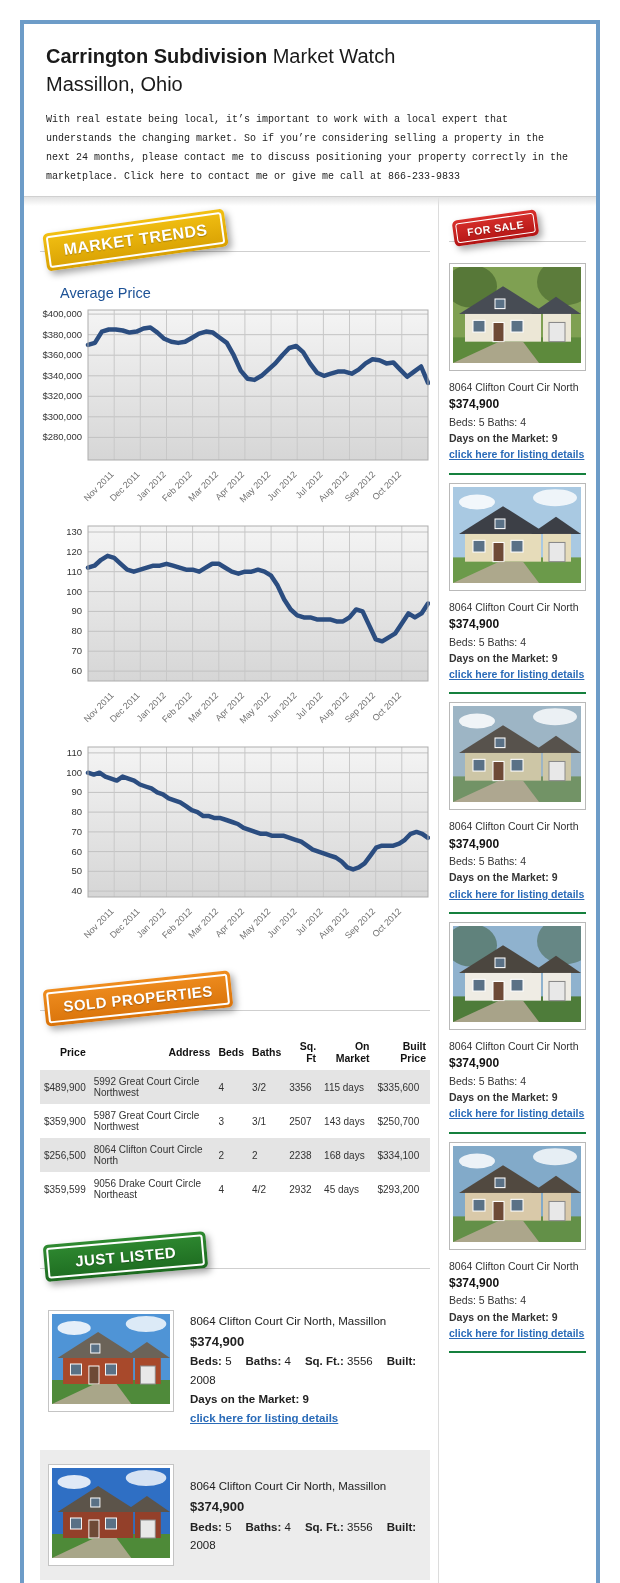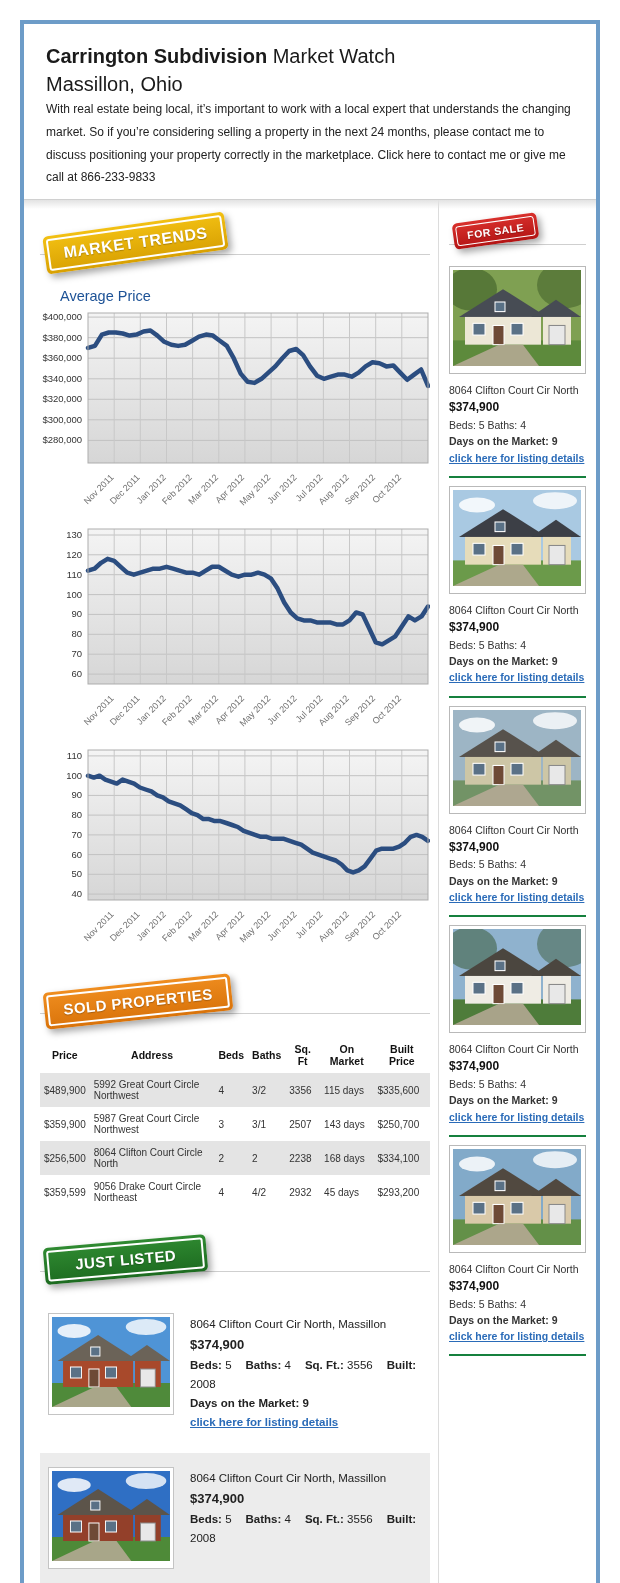--- a/index.html
+++ b/index.html
@@ -12,21 +12,21 @@
   .frame {
     margin: 20px 20px 14px 20px;
     border: 4px solid #6d9cc8;
     background: #fff;
     min-height: 1452px;
   }
   
   .header { padding: 18px 22px 10px 22px; }
   .title-line { font-size: 20px; line-height: 1.4; color: #1a1a1a; }
   .title-line .b { font-weight: bold; }
-  .intro { margin-top: 0; font-size: 12px; line-height: 1.9; color: #222; max-width: 540px; }
+  .intro { margin-top: 12px; font-size: 10px; line-height: 1.9; color: #222; max-width: 540px; font-family: Liberation Mono, monospace; }
   
   .columns { display: flex; border-top: 1px solid #d0d0d0; position: relative; }
   .columns::before {
     content: ""; position: absolute; top: 0; left: 0; right: 0; height: 9px;
     background: linear-gradient(#e3e3e3, rgba(255,255,255,0)); pointer-events: none;
   }
   .col-left  { width: 414px; padding: 10px 8px 26px 16px; }
   .col-right { width: 158px; border-left: 1px solid #dcdcdc; padding: 10px 10px 26px 10px; }
   
   .badge-row { position: relative; height: 52px; margin-top: 12px; }
@@ -44,25 +44,25 @@
   .badge.green  .badge-inner { font-size: 15px; padding: 5px 26px; }
   .badge.red    { background: linear-gradient(#d8302c, #b31414); transform: rotate(-8deg); top: 4px; }
   .badge.red .badge-inner { font-size: 10.5px; padding: 3px 10px; border-width: 1px; }
   .badge-row.small { height: 44px; margin-top: 4px; }
   .badge-row.small hr { top: 30px; }
   
   .chart-title { font-size: 14.5px; font-weight: normal; color: #1d5296; margin: 14px 0 8px 20px; }
   .chart-box { margin-bottom: 10px; }
   
   .sold-table { width: 100%; border-collapse: collapse; margin-top: 4px; font-size: 10px; }
-  .sold-table th { text-align: center; font-weight: bold; color: #111; padding: 6px 4px; font-size: 10.5px; }
+  .sold-table th { text-align: right; font-weight: bold; color: #111; padding: 6px 4px; font-size: 10.5px; }
   .sold-table td { padding: 6px 4px; color: #333; }
   .sold-table tbody tr:nth-child(odd) { background: #e4e4e4; }
   
-  .jl-item { display: flex; gap: 16px; padding: 14px 8px; margin-top: 8px; }
+  .jl-item { display: flex; gap: 16px; padding: 14px 8px; margin-top: 8px; align-items: center; }
   .jl-item.shaded { background: #ececec; }
   .photo-frame { background: #fff; border: 1px solid #c4c4c4; padding: 3px; flex: none; align-self: flex-start; }
   .jl-info { font-size: 11.5px; line-height: 1.65; padding-top: 2px; }
   .jl-price { font-weight: bold; font-size: 13px; }
   .jl-specs span.lbl { font-weight: bold; }
   .jl-specs span.pair { margin-right: 14px; }
   .dom { font-weight: bold; }
   a.details-link { color: #2a6bb8; font-weight: bold; text-decoration: underline; cursor: pointer; }
   
   .fs-card { padding: 8px 0 10px 0; border-bottom: 2px solid #15803d; }

